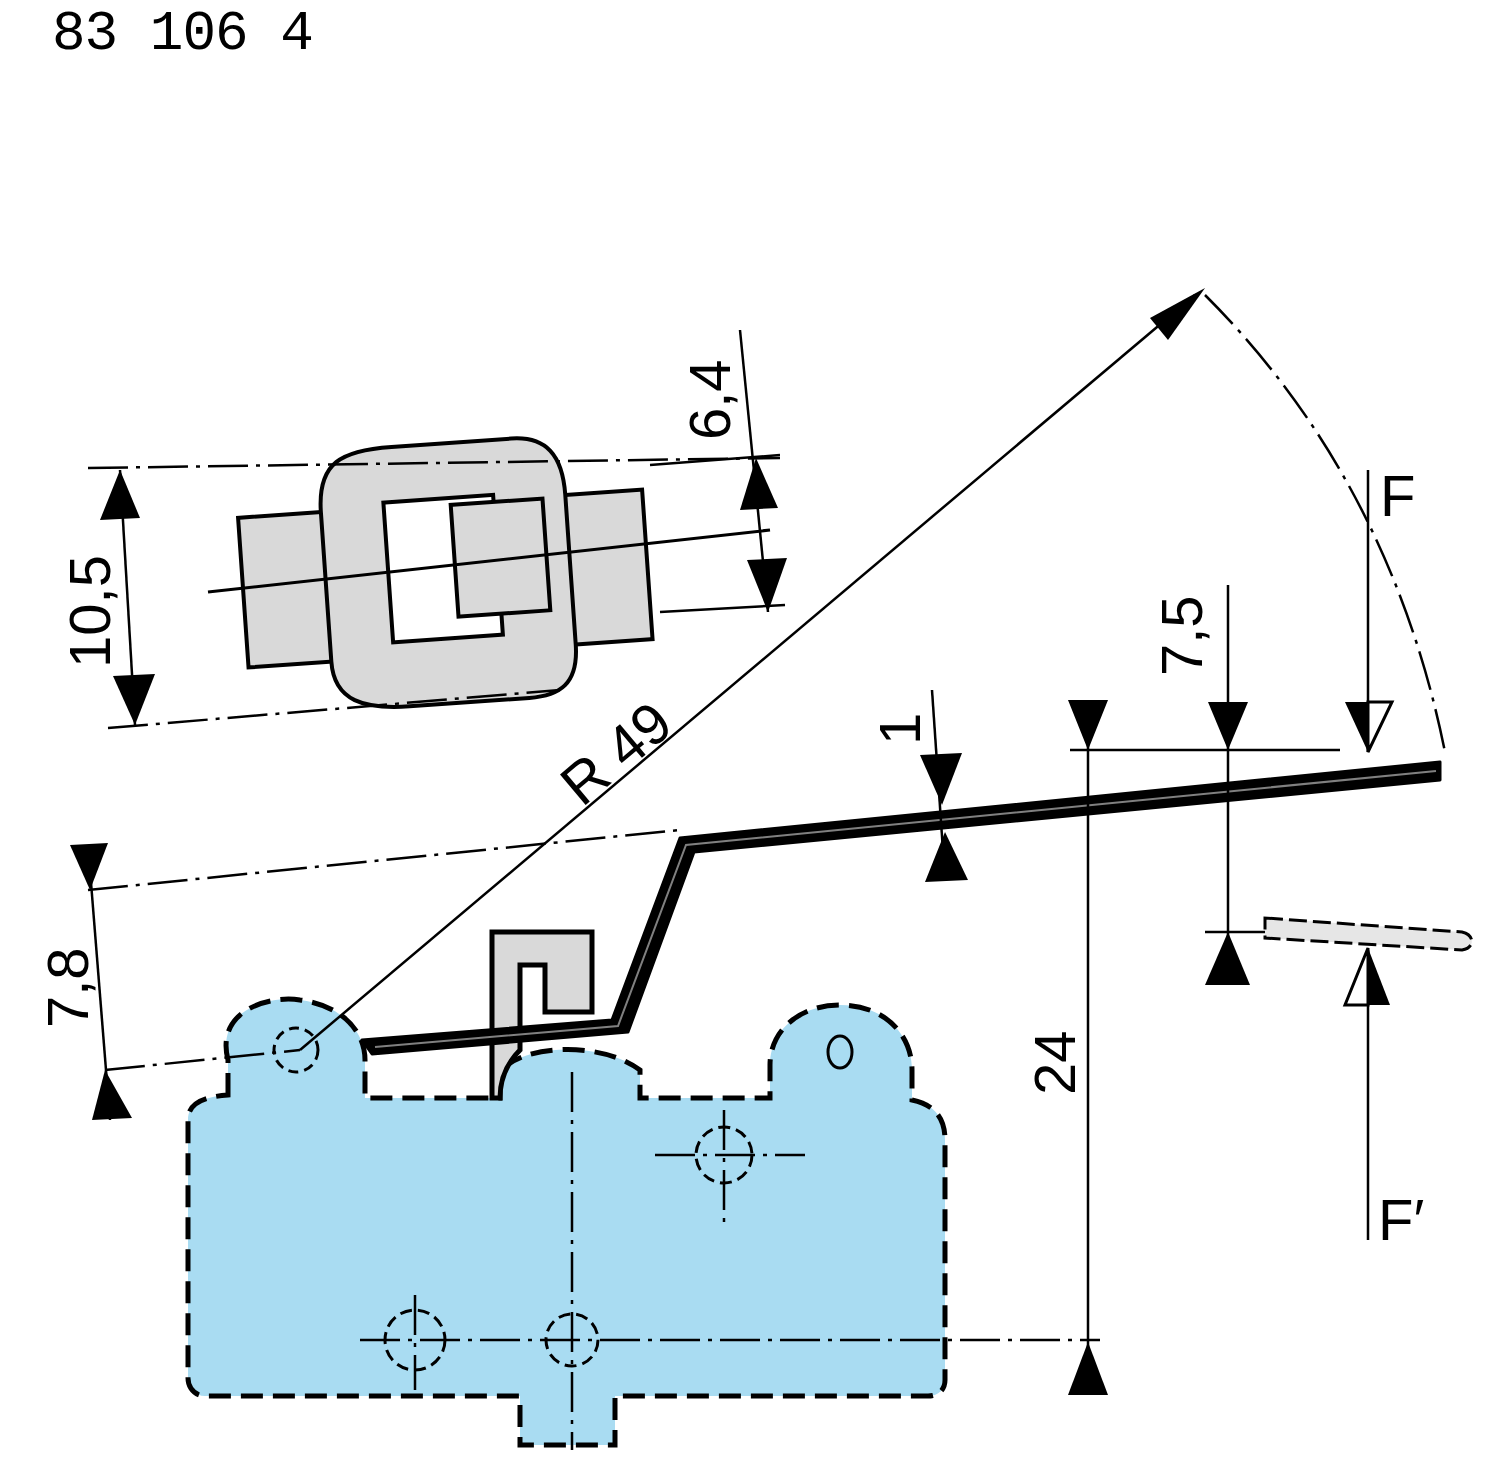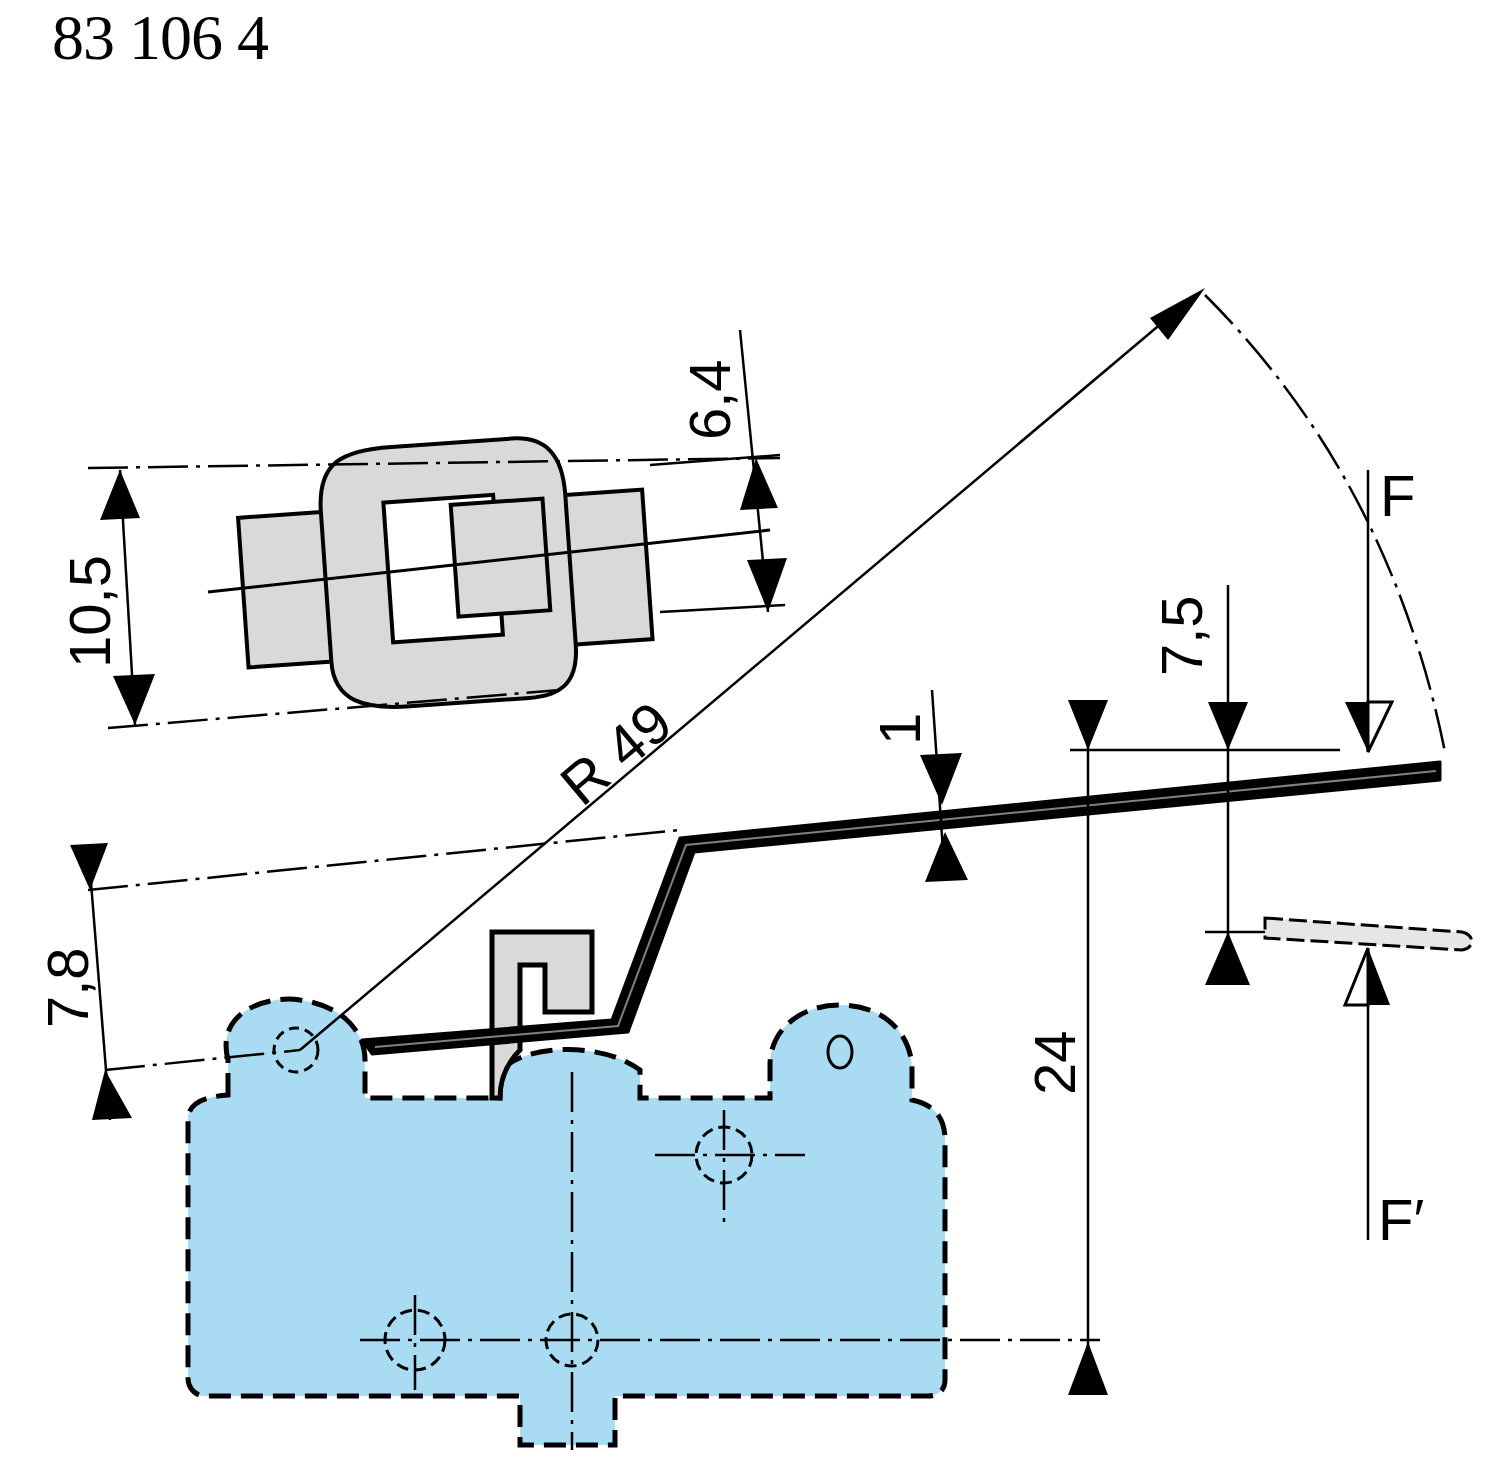--- a/index.html
+++ b/index.html
@@ -1,17 +1,17 @@
 <!DOCTYPE html>
 <html><head>
 <meta charset="utf-8">
 <style>
   html, body { margin: 0; padding: 0; background: #ffffff; }
   body { width: 1500px; height: 1474px; position: relative; overflow: hidden; font-family: "Liberation Sans", sans-serif; }
-  .part-no { position: absolute; left: 52px; top: 6px; font-family: Liberation Serif, serif; font-size: 64px; line-height: 1; letter-spacing: -1px; color: #000; margin: 0; font-weight: normal; }
+  .part-no { position: absolute; left: 52px; top: 6px; font-family: Liberation Mono, monospace; font-size: 56px; line-height: 1; letter-spacing: -1px; color: #000; margin: 0; font-weight: normal; }
   svg#drawing { position: absolute; left: 0; top: 0; }
   .dim-text { font-family: "Liberation Sans", sans-serif; font-size: 58px; fill: #000; }
   .force-text { font-family: "Liberation Sans", sans-serif; font-size: 58px; fill: #000; }
   .thin { stroke: #000; stroke-width: 2.5; fill: none; }
   .chain { stroke: #000; stroke-width: 2.5; fill: none; stroke-dasharray: 40 8 4 8; }
   .arrow { fill: #000; }
 </style>
 </head>
 <body>
 

